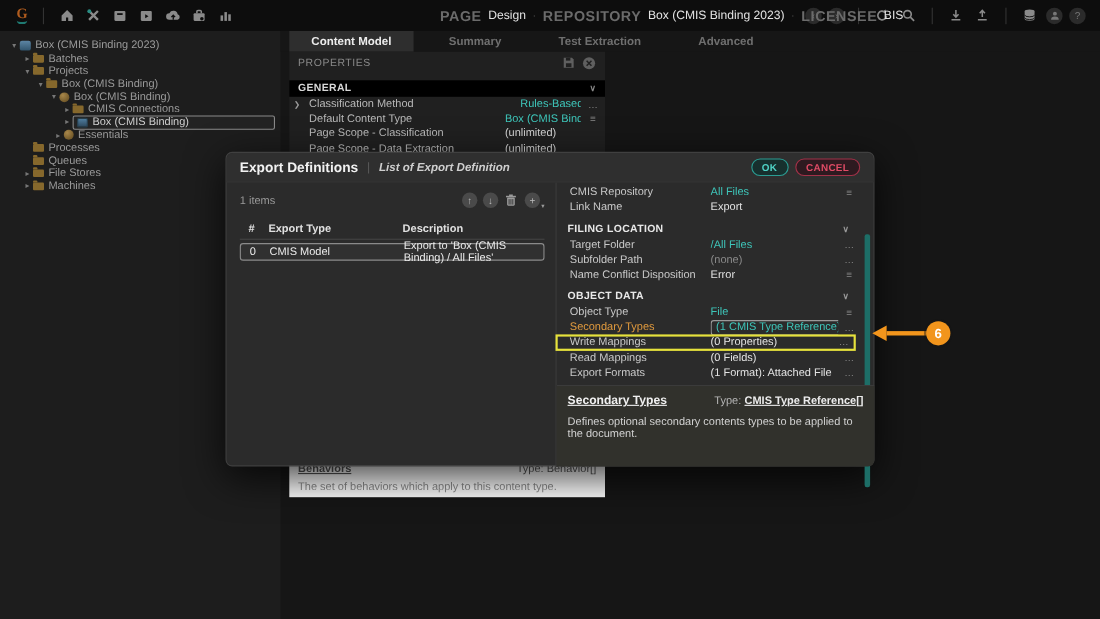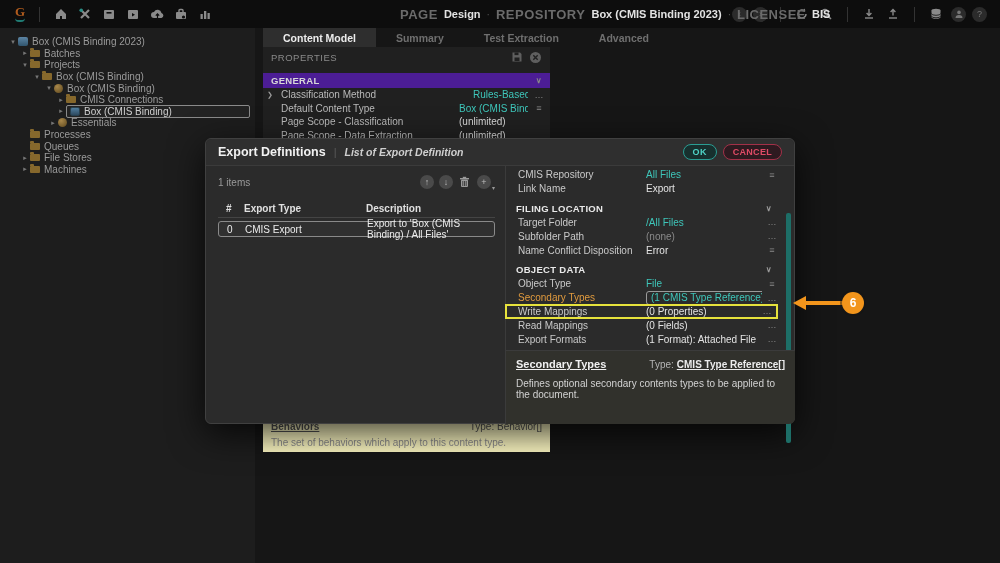--- a/index.html
+++ b/index.html
@@ -13,57 +13,57 @@
   .topbar { position:absolute; left:0; top:0; width:1000px; height:28px;
     background:#0d0d0d; display:flex; align-items:center; padding:0 10px; z-index:3; }
   .logo { width:20px; height:20px; display:flex; flex-direction:column; align-items:center; justify-content:center; }
   .logo .g { font-family:"Liberation Serif", serif; font-weight:bold; font-size:13px; color:#b05c1e; line-height:11px; }
   .logo .chev { width:10px; height:4px; border-bottom:2px solid #1f7a72; border-radius:0 0 5px 5px; margin-top:1px; }
   .tb-sep { width:1px; height:15px; background:#333; margin:0 9px; }
   .tb-ico { width:24px; height:20px; display:flex; align-items:center; justify-content:center; color:#8a8a8a; }
   .tb-ico svg { display:block; }
   .tb-center { position:absolute; left:400px; top:0; height:28px; display:flex; align-items:center; gap:6px; white-space:nowrap; }
   .klabel { font-size:13px; letter-spacing:.5px; color:#6b6b6b; font-weight:bold; }
-  .kvalue { font-size:11px; font-weight:bold; color:#e3e3e3; }
+  .kvalue { font-size:11px; font-weight:normal; color:#e3e3e3; }
   .kdot { color:#555; font-size:10px; }
   .tb-right { margin-left:auto; display:flex; align-items:center; }
   .circ { width:15px; height:15px; border-radius:50%; background:#2b2b2b; color:#777;
     display:flex; align-items:center; justify-content:center; font-size:9px; margin:0 3px; }
   
   .sidebar { position:absolute; left:0; top:28px; width:255px; height:535px; background:#1d1d1d; z-index:1; padding-top:8px; }
   .tree-row { display:flex; align-items:center; height:11.6px; font-size:10px; color:#9a9a9a; white-space:nowrap; }
   .tw { width:10px; font-size:7px; color:#777; text-align:center; flex:none; }
   .ti { flex:none; margin-right:4px; }
   .icon-folder { width:10px; height:7px; background:#86682c; border-radius:1px; position:relative; }
   .icon-folder::before { content:""; position:absolute; left:0; top:-2px; width:4px; height:2px; background:#86682c; border-radius:1px 1px 0 0; }
   .icon-sphere { width:9px; height:9px; border-radius:50%; background:radial-gradient(circle at 35% 30%, #a8874a, #5d471d); }
   .icon-repo { width:10px; height:9px; background:linear-gradient(#5d86a5,#31556e); border-radius:2px; }
   .icon-cmis { width:10px; height:9px; background:linear-gradient(#4f7d9e,#2e4a60); border-radius:2px; border:1px solid #27404f; }
   .tree-sel { display:flex; align-items:center; flex:1; margin-right:5px; border:1px solid #8a8a8a; border-radius:2px; background:#232323; color:#cfcfcf; padding:0 3px; height:13px; }
   
-  .tabbar { position:absolute; left:255px; top:28px; width:745px; height:19px; display:flex; background:#161616; z-index:1; padding-left:8px; }
+  .tabbar { position:absolute; left:255px; top:28px; width:745px; height:19px; display:flex; background:#161616; z-index:1; padding-left:8px;gap:12px; }
   .tab { height:19px; padding:0 20px; display:flex; align-items:center; font-size:10.5px; font-weight:bold; color:#6f6f6f; }
   .tab.active { background:#2e2e2e; color:#ececec; }
   
   .bgpanel { position:absolute; left:263px; top:47px; width:287px; height:405px; background:#202020; z-index:1; }
   .bg-head { height:20px; display:flex; align-items:center; padding:0 8px; }
   .bg-head .t { font-size:9.5px; letter-spacing:.5px; color:#8a8a8a; }
   .bg-head .sp { flex:1; }
   .pi { color:#5f5f5f; margin-left:6px; display:flex; align-items:center; }
-  .sect { height:15px; display:flex; align-items:center; padding:0 8px; background:#4c1d95; font-size:9.5px; font-weight:bold; color:#d8d8d8; letter-spacing:.3px; margin-top:6px; }
+  .sect { height:15px; display:flex; align-items:center; padding:0 8px; background:#000000; font-size:9.5px; font-weight:bold; color:#d8d8d8; letter-spacing:.3px; margin-top:6px; }
   .sect .sp { flex:1; }
   .sect .ch { color:#888; font-size:8px; }
   .prow { height:13.6px; display:flex; align-items:center; font-size:10px; }
   .prow .exp { width:14px; text-align:center; color:#9a9a9a; font-size:7px; flex:none; }
   .prow .lab { width:196px; padding-left:4px; color:#b9b9b9; flex:none; white-space:nowrap; overflow:hidden; }
   .prow .lab.noexp { padding-left:18px; }
   .prow .val { flex:1; color:#d6d6d6; white-space:nowrap; overflow:hidden; }
   .prow .val.teal { color:#3ec6ba; }
   .prow .act { width:22px; text-align:center; color:#8a8a8a; font-size:9px; flex:none; }
-  .bg-help { position:absolute; left:0; top:371px; width:287px; height:34px; background:#fef9c3; }
+  .bg-help { position:absolute; left:0; top:371px; width:287px; height:34px; background:#ffffff; }
   .bg-help .hrow { display:flex; padding:3px 8px 0 8px; font-size:10px; color:#555; }
   .bg-help .hrow .sp { flex:1; }
   .bg-help .desc { padding:5px 8px 0 8px; font-size:10px; color:#8f8f8f; }
   
   .modal { position:absolute; left:205px; top:138px; width:590px; height:286px; background:#2b2b2b;
     border:1px solid #404040; border-radius:6px; box-shadow:0 10px 35px rgba(0,0,0,.75); z-index:5; }
   .m-title { height:27px; display:flex; align-items:center; padding:0 12px; border-bottom:1px solid #3b3b3b; background:#2f2f2f; border-radius:6px 6px 0 0; }
   .m-title .t1 { font-size:12.5px; font-weight:bold; color:#f2f2f2; }
   .m-title .bar { color:#5a5a5a; margin:0 8px; font-size:11px; }
   .m-title .t2 { font-size:10.5px; font-style:italic; font-weight:bold; color:#cfcfcf; }
@@ -383,21 +383,21 @@
         <div class="mini">+</div>
         <span class="caret">▾</span>
       </div>
       <div class="grid-head">
         <span class="c0">#</span>
         <span class="c1">Export Type</span>
         <span class="c2">Description</span>
       </div>
       <div class="grid-row">
         <span class="c0">0</span>
-        <span class="c1">CMIS Export</span>
+        <span class="c1">CMIS Model</span>
         <span class="c2">Export to 'Box (CMIS Binding) / All Files'</span>
       </div>
     </div>
 
     <div class="m-right">
       <div class="r-rows">
         <div class="rrow">
           <span class="lab">CMIS Repository</span>
           <span class="val teal">All Files</span>
           <span class="act">≡</span>

